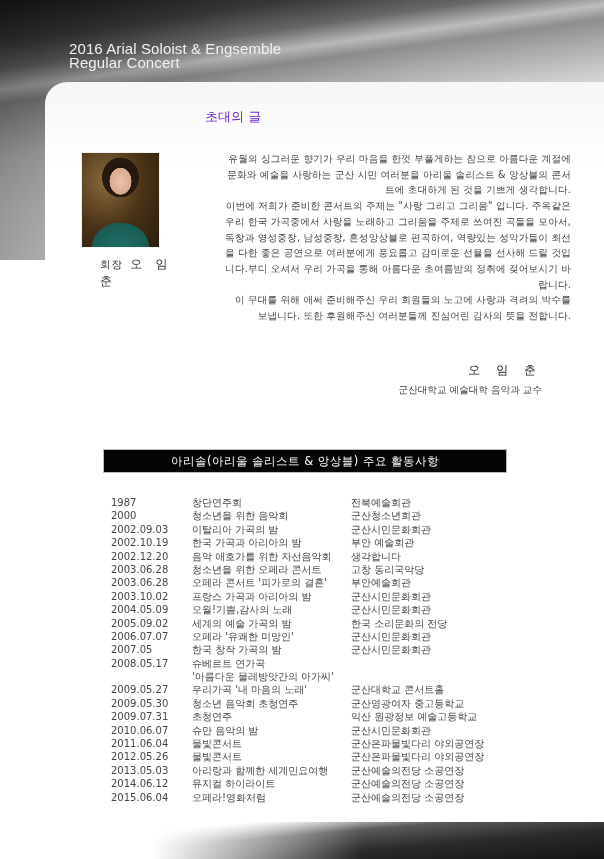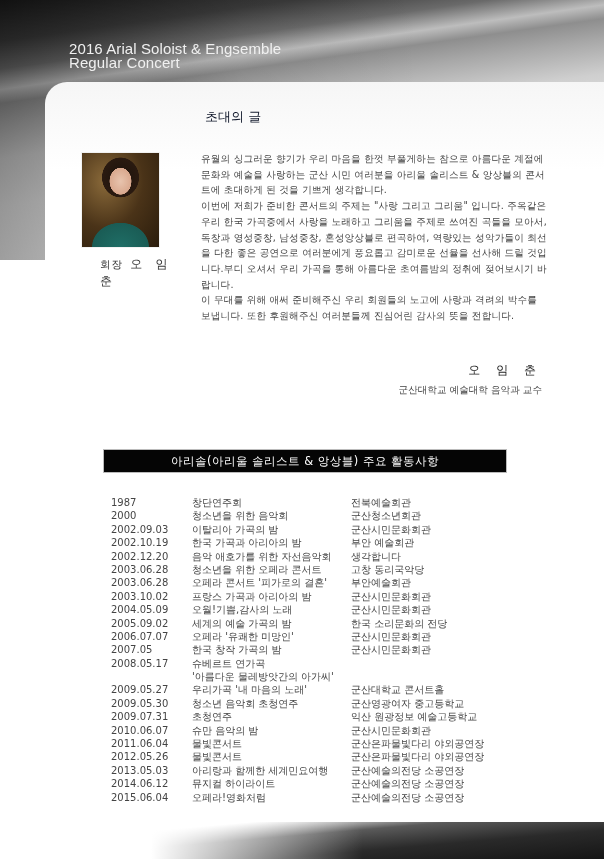--- a/index.html
+++ b/index.html
@@ -33,21 +33,21 @@
 
     
     .card {
       position: absolute; left: 45px; top: 82px; width: 570px; height: 740px;
       background: linear-gradient(180deg, #f6f6f6 0%, #ffffff 12%, #ffffff 100%);
       border-top-left-radius: 22px;
     }
 
     .letter-title {
       position: absolute; left: 205px; top: 108px;
-      font-size: 13px; color: #0f172a;
+      font-size: 13px; color: #6d28d9;
     }
 
     .portrait {
       position: absolute; left: 82px; top: 153px; width: 77px; height: 94px;
       background:
         radial-gradient(ellipse 18px 22px at 50% 30%, #e8c4ae 0%, #d9a88e 60%, rgba(0,0,0,0) 62%),
         radial-gradient(ellipse 26px 28px at 50% 26%, #1c120c 0%, #2a1a10 70%, rgba(0,0,0,0) 72%),
         radial-gradient(ellipse 40px 34px at 50% 100%, #1f6e66 0%, #1a5c55 70%, rgba(0,0,0,0) 72%),
         radial-gradient(ellipse at 30% 30%, #8a6a3a 0%, #4a3318 50%, #2a1c0c 100%);
       box-shadow: 0 0 0 1px rgba(0,0,0,0.05);
@@ -55,21 +55,21 @@
     .portrait-caption {
       position: absolute; left: 100px; top: 256px; width: 76px; text-align: left;
       font-size: 10.5px; color: #333; letter-spacing: 1px; font-family: Liberation Mono, monospace;
     }
     .portrait-caption .name { font-size: 12px; letter-spacing: 3px; }
 
     .letter-body {
       position: absolute; left: 201px; top: 151px; width: 370px;
       font-size: 9.6px; line-height: 15.7px; color: #444; letter-spacing: 0.2px;
     }
-    .letter-body p { white-space: nowrap; }
+    .letter-body p { white-space: nowrap; text-align: right; }
 
     .signature {
       position: absolute; right: 62px; top: 363px; text-align: right;
       font-size: 9.6px; color: #444; line-height: 15px;
     }
     .signature .sig-name { font-size: 12px; letter-spacing: 6px; color: #222; margin-bottom: 4px; display: block; }
 
     .activities-banner {
       position: absolute; left: 103px; top: 449px; width: 404px; height: 24px;
       background: #050505; color: #ffffff; border: 1px solid #bbb;

